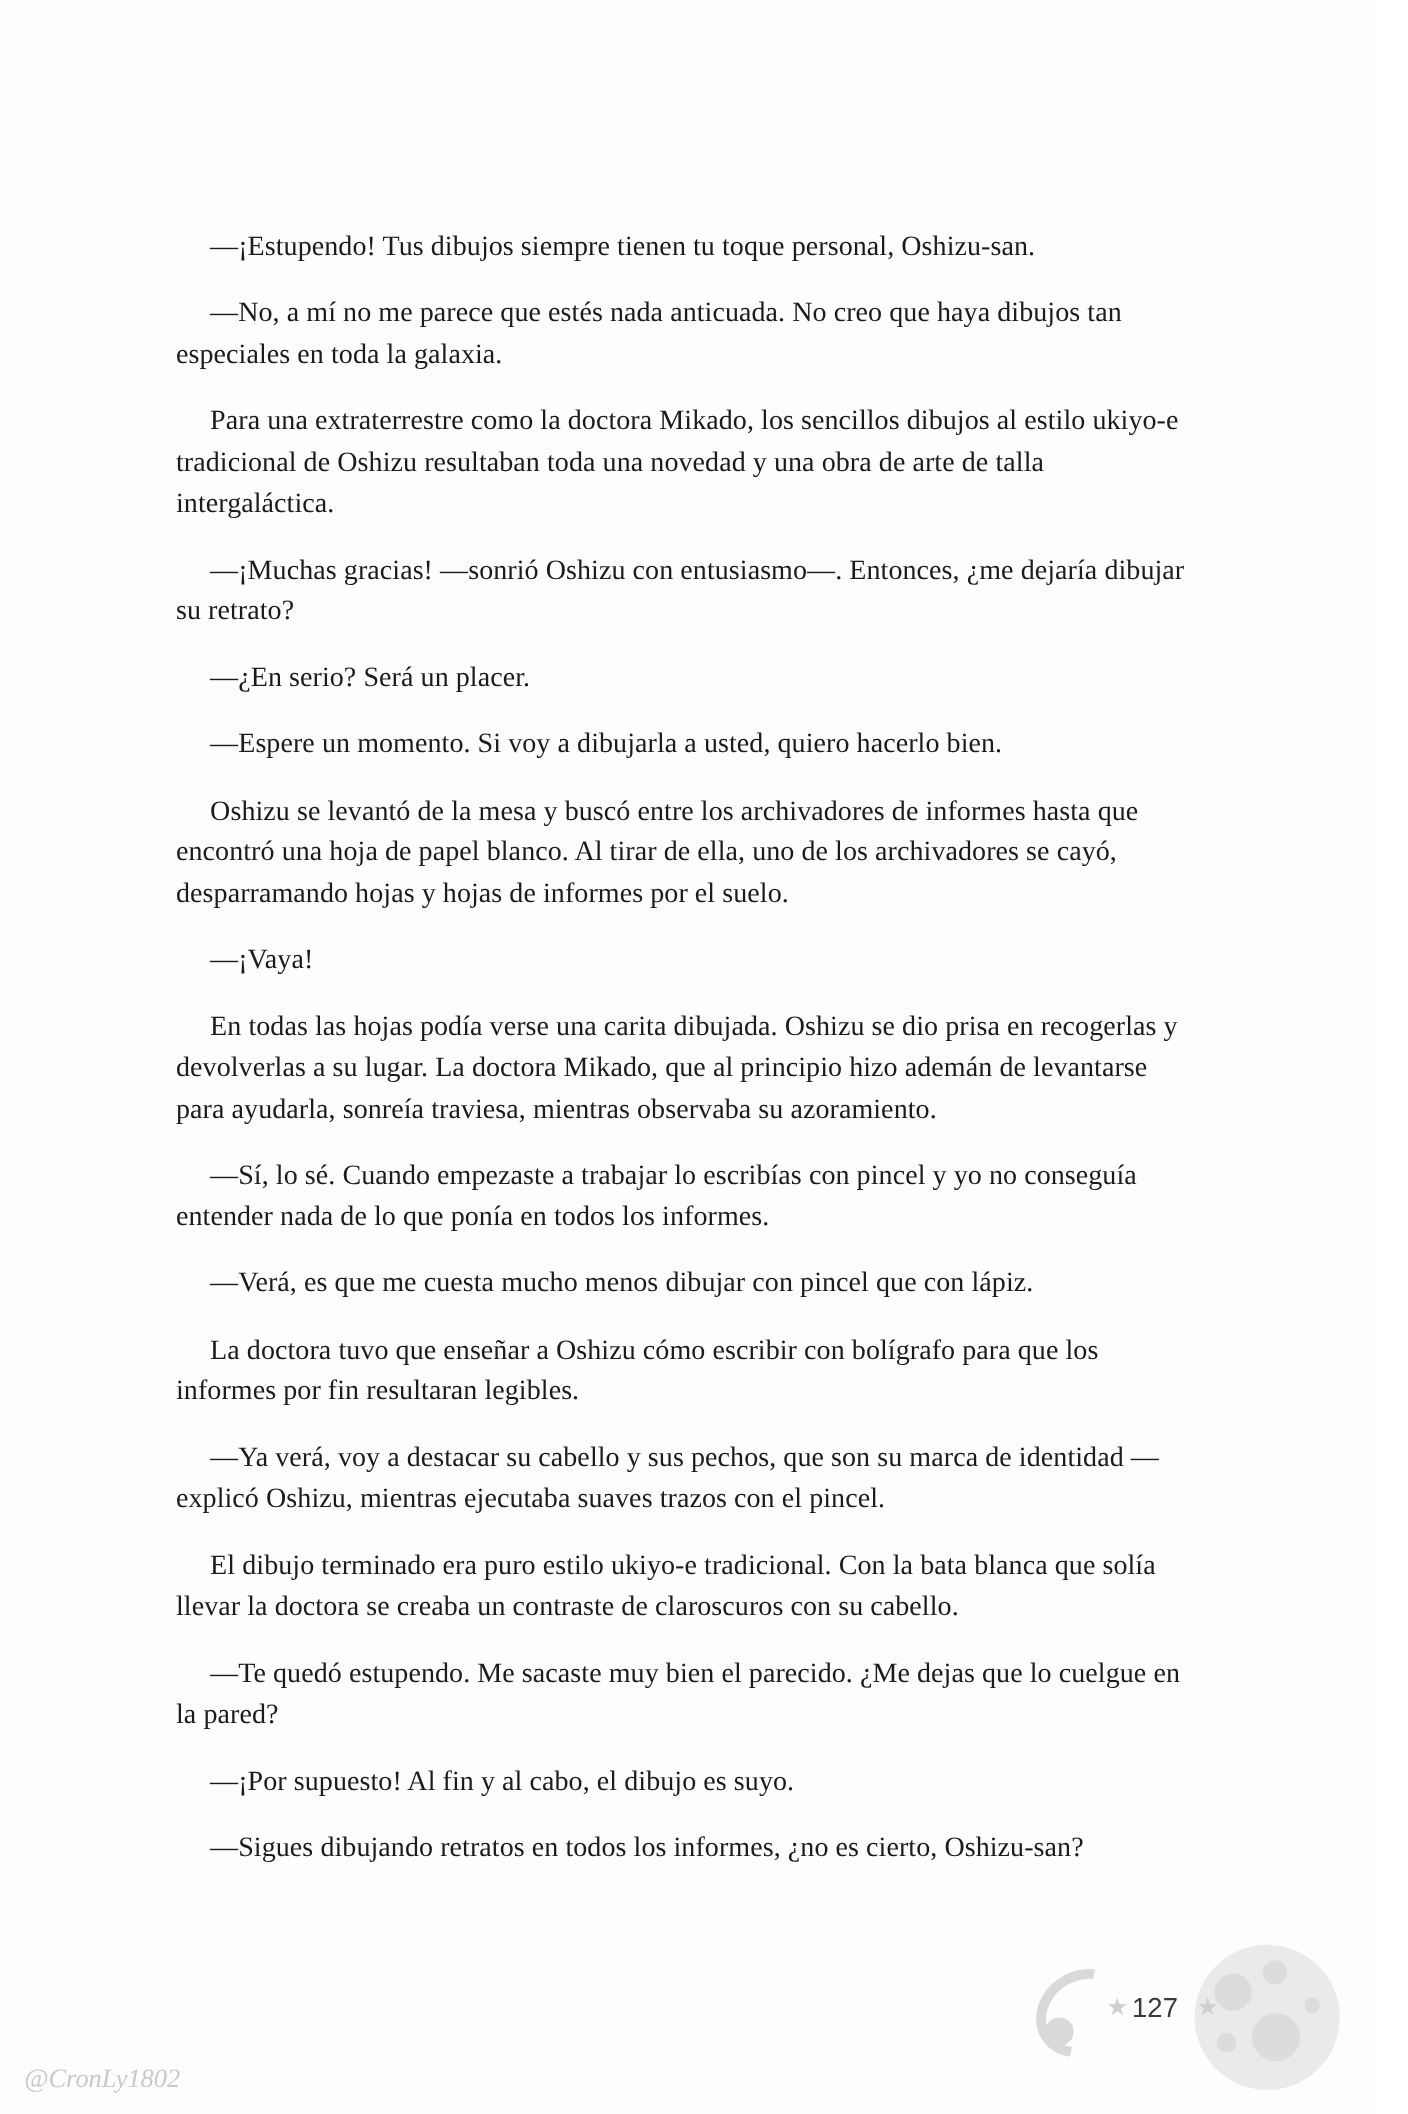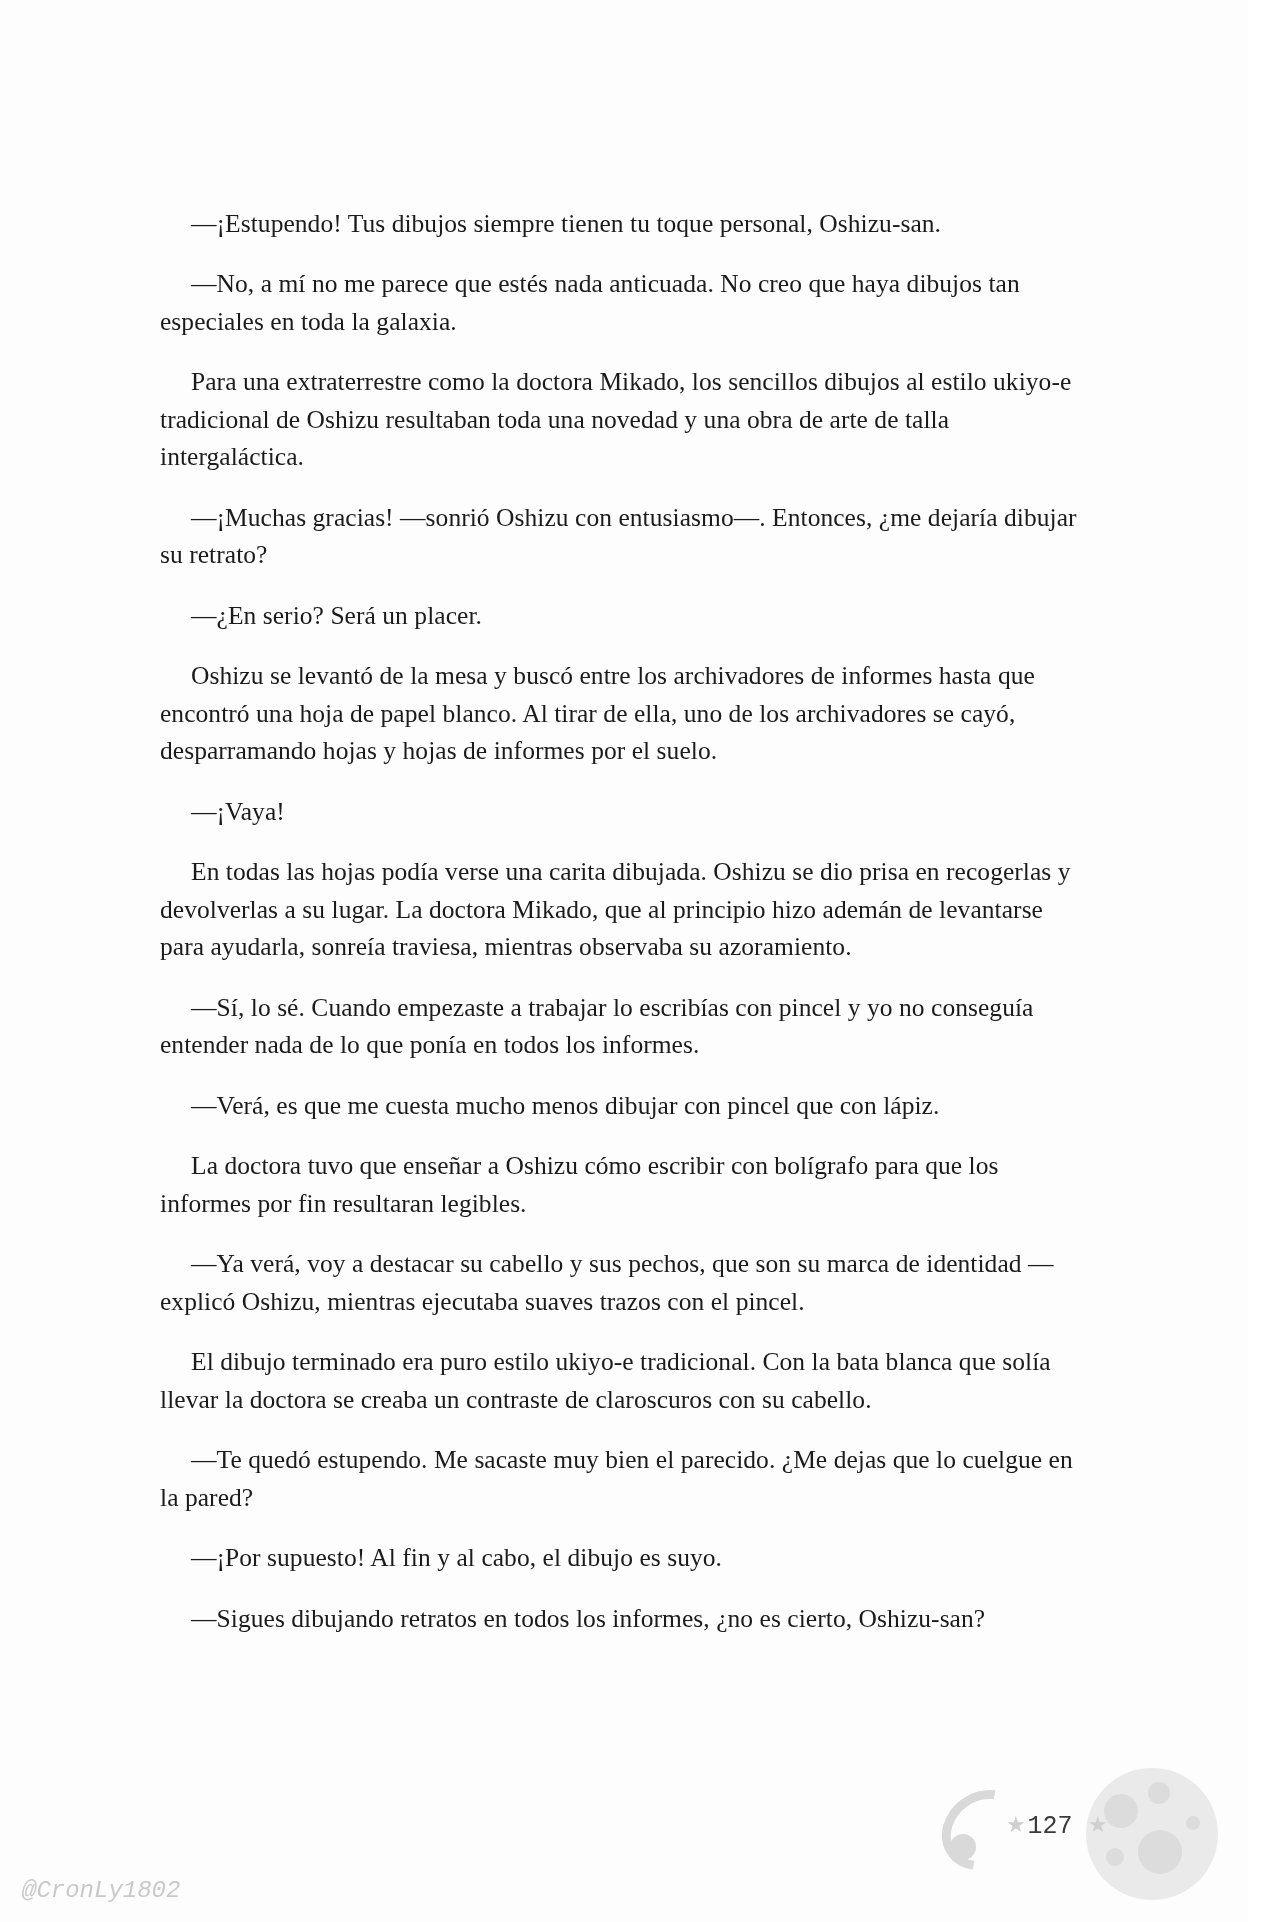--- a/index.html
+++ b/index.html
@@ -68,21 +68,21 @@
   .c4 { width: 18px; height: 18px; left: 20px; top: 80px; }
   .c5 { width: 14px; height: 14px; left: 100px; top: 48px; }
   .page-number {
     position: absolute;
     left: 0px;
     top: 52px;
     width: 220px;
     text-align: center;
     font-size: 25px;
     color: #3a3a3a;
-    font-family: Liberation Mono, monospace;
+    font-family: Liberation Sans, sans-serif;
   }
   .swirl {
     position: absolute;
     left: 0px;
     top: 32px;
     width: 70px;
     height: 58px;
     border: 9px solid #d9d9d9;
     border-radius: 50%;
     border-right-color: transparent;
@@ -105,35 +105,36 @@
     line-height: 1;
   }
   .star-left { left: 66px; top: 54px; }
   .star-right { left: 148px; top: 54px; }
   .watermark {
     position: absolute;
     left: 22px;
     bottom: 18px;
     font-size: 24px;
     color: #c9c9c9;
-    font-family: Liberation Mono, monospace;
+    font-family: Liberation Serif, serif;
     font-style: italic;
   }
 </style>
 </head>
 <body>
 
 <div class="page">
 
   <div class="content">
     <p class="para indent">—¡Estupendo! Tus dibujos siempre tienen tu toque personal, Oshizu-san.</p>
     <p class="para indent">—No, a mí no me parece que estés nada anticuada. No creo que haya dibujos tan especiales en toda la galaxia.</p>
     <p class="para indent">Para una extraterrestre como la doctora Mikado, los sencillos dibujos al estilo ukiyo-e tradicional de Oshizu resultaban toda una novedad y una obra de arte de talla intergaláctica.</p>
     <p class="para indent">—¡Muchas gracias! —sonrió Oshizu con entusiasmo—. Entonces, ¿me dejaría dibujar su retrato?</p>
     <p class="para indent">—¿En serio? Será un placer.</p>
+    <p class="para indent">—Espere un momento. Si voy a dibujarla a usted, quiero hacerlo bien.</p>
     <p class="para indent">Oshizu se levantó de la mesa y buscó entre los archivadores de informes hasta que encontró una hoja de papel blanco. Al tirar de ella, uno de los archivadores se cayó, desparramando hojas y hojas de informes por el suelo.</p>
     <p class="para indent">—¡Vaya!</p>
     <p class="para indent">En todas las hojas podía verse una carita dibujada. Oshizu se dio prisa en recogerlas y devolverlas a su lugar. La doctora Mikado, que al principio hizo ademán de levantarse para ayudarla, sonreía traviesa, mientras observaba su azoramiento.</p>
     <p class="para indent">—Sí, lo sé. Cuando empezaste a trabajar lo escribías con pincel y yo no conseguía entender nada de lo que ponía en todos los informes.</p>
     <p class="para indent">—Verá, es que me cuesta mucho menos dibujar con pincel que con lápiz.</p>
     <p class="para indent">La doctora tuvo que enseñar a Oshizu cómo escribir con bolígrafo para que los informes por fin resultaran legibles.</p>
     <p class="para indent">—Ya verá, voy a destacar su cabello y sus pechos, que son su marca de identidad —explicó Oshizu, mientras ejecutaba suaves trazos con el pincel.</p>
     <p class="para indent">El dibujo terminado era puro estilo ukiyo-e tradicional. Con la bata blanca que solía llevar la doctora se creaba un contraste de claroscuros con su cabello.</p>
     <p class="para indent">—Te quedó estupendo. Me sacaste muy bien el parecido. ¿Me dejas que lo cuelgue en la pared?</p>
     <p class="para indent">—¡Por supuesto! Al fin y al cabo, el dibujo es suyo.</p>

